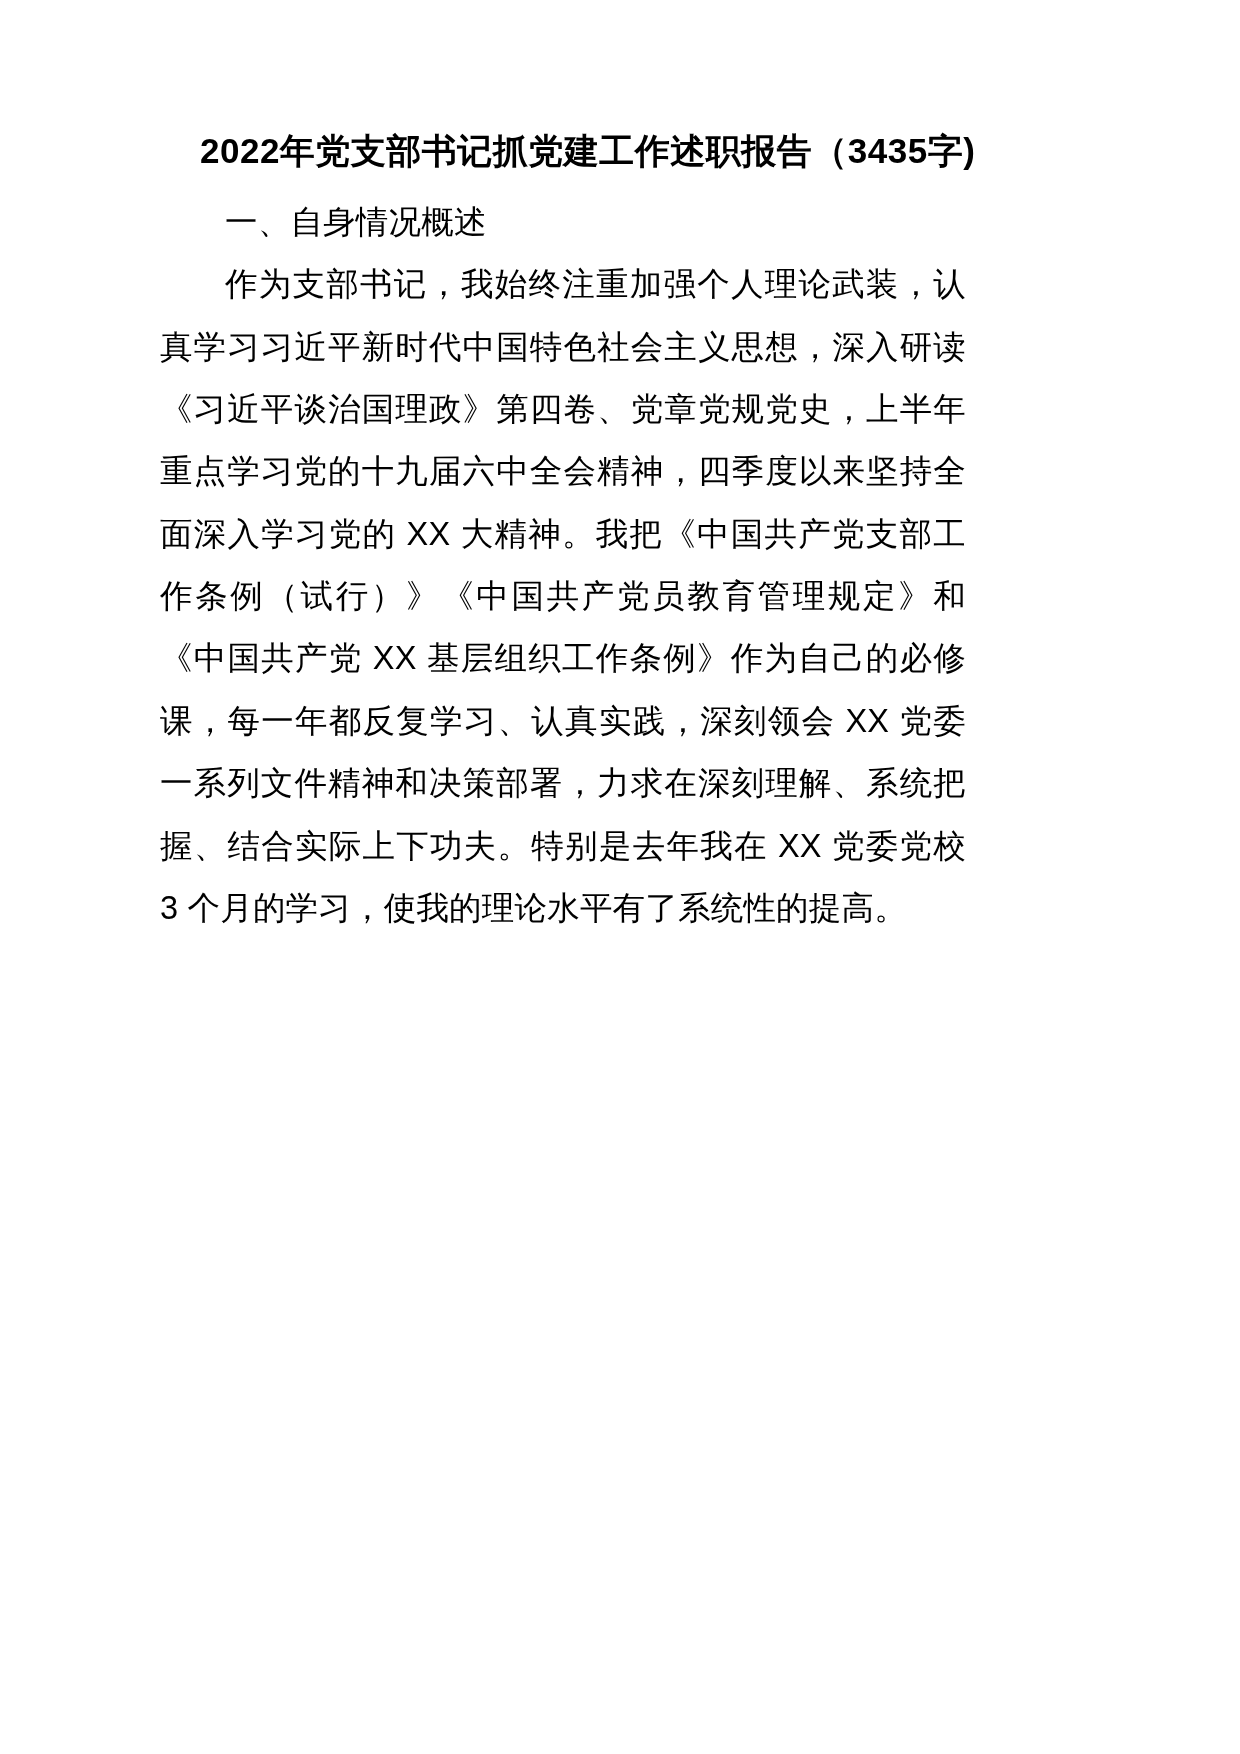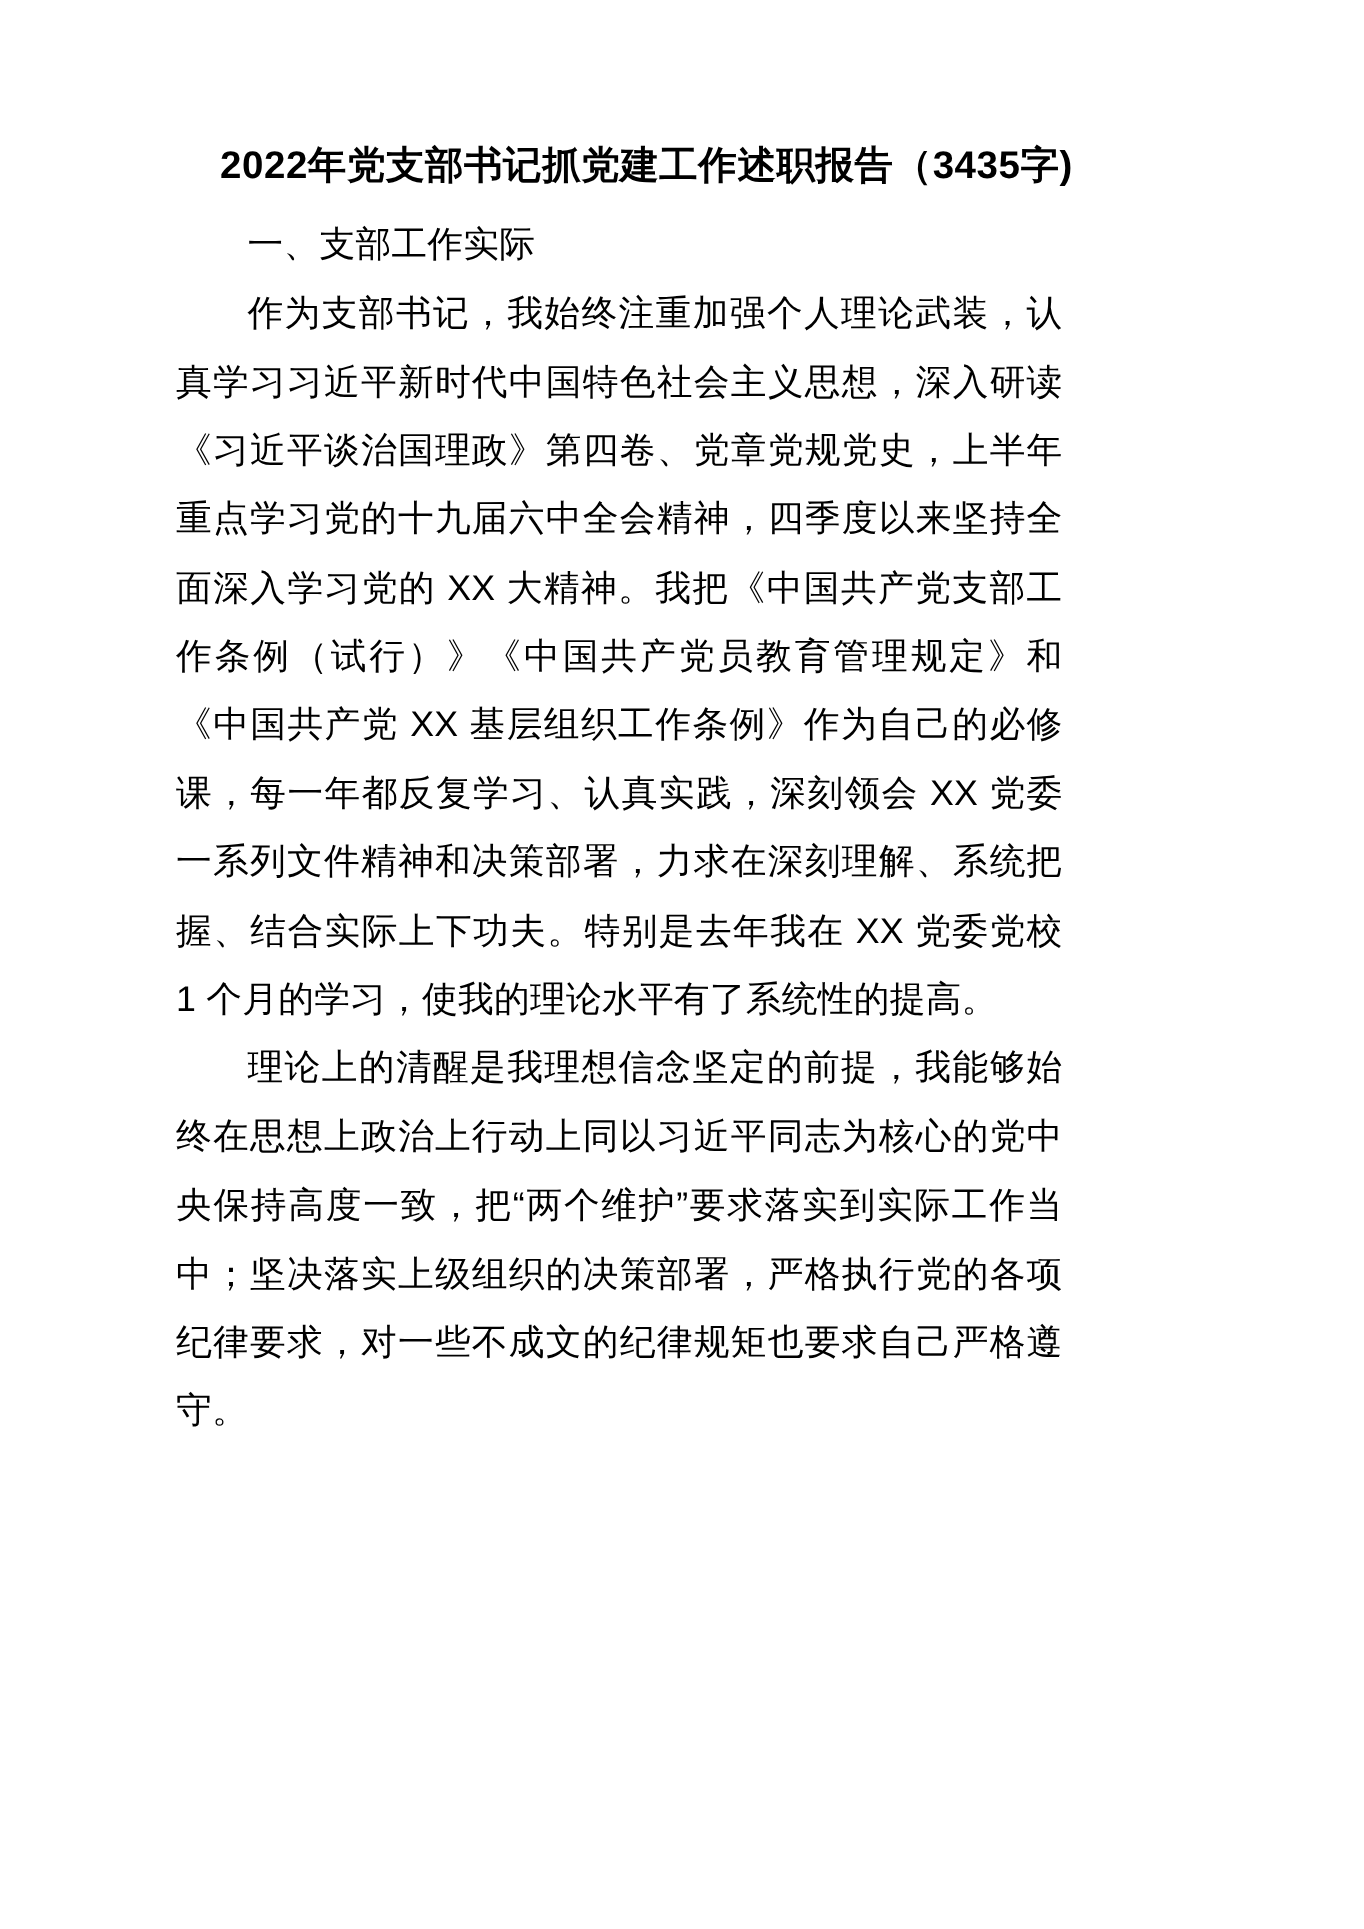--- a/index.html
+++ b/index.html
@@ -58,20 +58,19 @@
 </style>
 </head>
 <body>
 
 <div class="page">
   <div class="content">
 
     <h1 class="doc-title">2022年党支部书记抓党建工作述职报告（3435字)</h1>
 
 
-    <p class="heading">一、支部工作实际</p>
+    <p class="heading">一、自身情况概述</p>
 
-    <p class="para indent">作为支部书记，我始终注重加强个人理论武装，认真学习习近平新时代中国特色社会主义思想，深入研读《习近平谈治国理政》第四卷、党章党规党史，上半年重点学习党的十九届六中全会精神，四季度以来坚持全面深入学习党的 XX 大精神。我把《中国共产党支部工作条例（试行）》《中国共产党员教育管理规定》和《中国共产党 XX 基层组织工作条例》作为自己的必修课，每一年都反复学习、认真实践，深刻领会 XX 党委一系列文件精神和决策部署，力求在深刻理解、系统把握、结合实际上下功夫。特别是去年我在 XX 党委党校 1 个月的学习，使我的理论水平有了系统性的提高。</p>
+    <p class="para indent">作为支部书记，我始终注重加强个人理论武装，认真学习习近平新时代中国特色社会主义思想，深入研读《习近平谈治国理政》第四卷、党章党规党史，上半年重点学习党的十九届六中全会精神，四季度以来坚持全面深入学习党的 XX 大精神。我把《中国共产党支部工作条例（试行）》《中国共产党员教育管理规定》和《中国共产党 XX 基层组织工作条例》作为自己的必修课，每一年都反复学习、认真实践，深刻领会 XX 党委一系列文件精神和决策部署，力求在深刻理解、系统把握、结合实际上下功夫。特别是去年我在 XX 党委党校 3 个月的学习，使我的理论水平有了系统性的提高。</p>
 
-    <p class="para indent">理论上的清醒是我理想信念坚定的前提，我能够始终在思想上政治上行动上同以习近平同志为核心的党中央保持高度一致，把“两个维护”要求落实到实际工作当中；坚决落实上级组织的决策部署，严格执行党的各项纪律要求，对一些不成文的纪律规矩也要求自己严格遵守。</p>
 
   </div>
 </div>
 
 </body></html>

